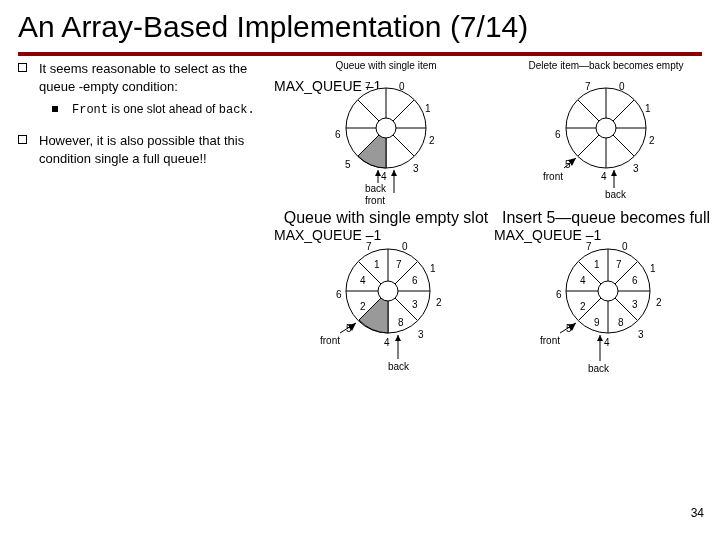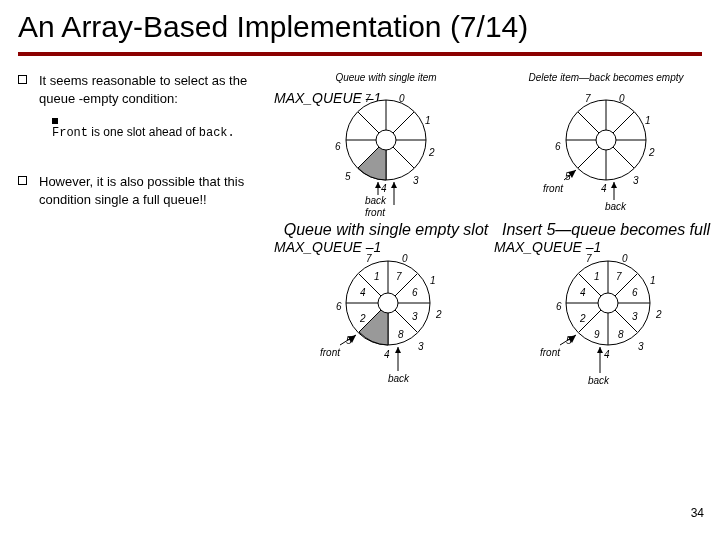--- a/index.html
+++ b/index.html
@@ -20,21 +20,21 @@
   .rule-wrap {
     padding: 0 18px 0 18px;
   }
   .rule {
     height: 4px;
     background: #8b0000;
     width: 100%;
   }
   .content {
     display: flex;
-    padding: 16px 6px 0 18px;
+    padding: 4px 6px 0 18px;
   }
   .leftcol {
     width: 260px;
     font-size: 13px;
     line-height: 1.35;
   }
   .bullet-top {
     display: flex;
     margin-bottom: 6px;
   }
@@ -48,30 +48,28 @@
   .sq-small {
     width: 6px; height: 6px;
     background: #000;
     margin-top: 5px;
     margin-right: 14px;
     flex-shrink: 0;
   }
   .sub-bullet {
     display: flex;
     margin-left: 34px;
-    margin-bottom: 32px;
+    margin-bottom: 14px;
     font-size: 12px;
-    flex-direction: column;
   }
   .mono { font-family: "Courier New", monospace; }
   .rightcol {
     flex: 1;
     position: relative;
     font-size: 10px;
-    font-style: italic;
   }
   .chart-row {
     display: flex;
     gap: 4px;
     margin-bottom: 6px;
   }
   .chart {
     flex: 1;
     position: relative;
   }

